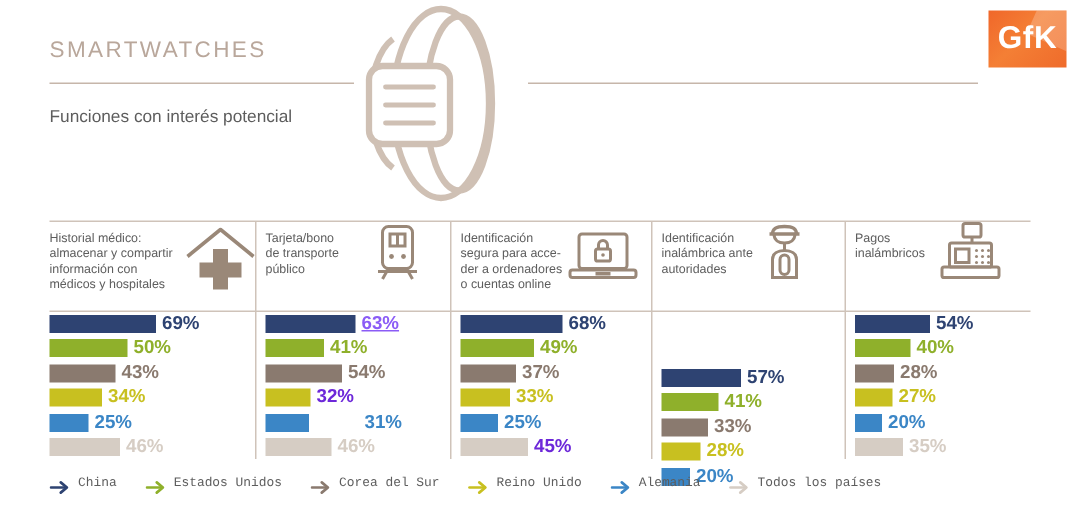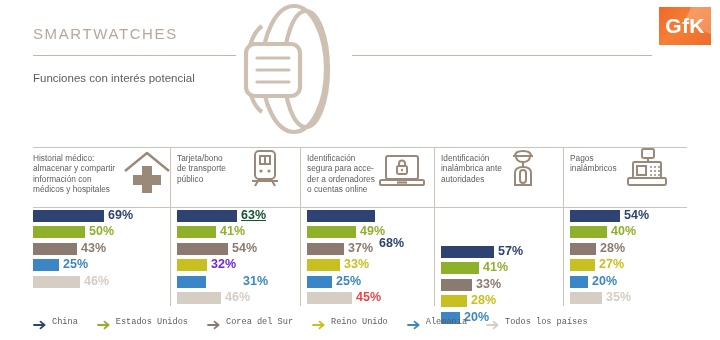--- a/index.html
+++ b/index.html
@@ -134,20 +134,24 @@
           </div>
           <div class="barrow">
             <div class="bar" style="width: 52px; background: rgb(143, 176, 43);"></div>
             <div class="val" style="left: 56px; color: rgb(143, 176, 43);">50%</div>
           </div>
           <div class="barrow">
             <div class="bar" style="width: 44px; background: rgb(138, 122, 111);"></div>
             <div class="val" style="left: 48px; color: rgb(138, 122, 111);">43%</div>
           </div>
           <div class="barrow">
+            <div class="bar" style="width: 35px; background: rgb(200, 192, 32);"></div>
+            <div class="val" style="left: 39px; color: rgb(200, 192, 32);">34%</div>
+          </div>
+          <div class="barrow">
             <div class="bar" style="width: 26px; background: rgb(59, 134, 198);"></div>
             <div class="val" style="left: 30px; color: rgb(59, 134, 198);">25%</div>
           </div>
           <div class="barrow">
             <div class="bar" style="width: 47px; background: rgb(214, 205, 196);"></div>
             <div class="val" style="left: 51px; color: rgb(214, 205, 196);">46%</div>
           </div>
         </div>
       </div>
       <div class="col" style="left: 177px; width: 123px;">
@@ -164,21 +168,21 @@
         <circle cx="18" cy="24" r="1.6" fill="#9a8878" stroke="none"></circle>
         <circle cx="26" cy="24" r="1.6" fill="#9a8878" stroke="none"></circle>
         <line x1="9" y1="34" x2="35" y2="34"></line>
         <line x1="16" y1="32" x2="12" y2="39"></line>
               <line x1="28" y1="32" x2="32" y2="39"></line>
             </svg></div>
         </div>
         <div class="bars" style="width: 123px;">
           <div class="barrow">
             <div class="bar" style="width: 60px; background: rgb(46, 67, 114);"></div>
-            <div class="val" style="left: 64px; color: #14532d; text-decoration: underline;">63%</div>
+            <div class="val" style="left: 64px; color: #8b5cf6; text-decoration: underline;">63%</div>
           </div>
           <div class="barrow">
             <div class="bar" style="width: 39px; background: rgb(143, 176, 43);"></div>
             <div class="val" style="left: 43px; color: rgb(143, 176, 43);">41%</div>
           </div>
           <div class="barrow">
             <div class="bar" style="width: 51px; background: rgb(138, 122, 111);"></div>
             <div class="val" style="left: 55px; color: rgb(138, 122, 111);">54%</div>
           </div>
           <div class="barrow">
@@ -208,41 +212,41 @@
         <rect x="3" y="29" width="44" height="5" rx="1.6"></rect>
         <line x1="20" y1="31.5" x2="30" y2="31.5" stroke-width="2.2"></line>
         <rect x="20" y="15" width="10" height="8" rx="1.4"></rect>
         <path d="M22 15v-2.6a3 3 0 0 1 6 0V15"></path>
         <circle cx="25" cy="19" r="1.2" fill="#9a8878" stroke="none"></circle>
             </svg></div>
         </div>
         <div class="bars" style="width: 127px;">
           <div class="barrow">
             <div class="bar" style="width: 68px; background: rgb(46, 67, 114);"></div>
-            <div class="val" style="left: 72px; color: rgb(46, 67, 114); margin-top: 28px;">68%</div>
+            <div class="val" style="left: 72px; color: rgb(46, 67, 114);">68%</div>
           </div>
           <div class="barrow">
             <div class="bar" style="width: 49px; background: rgb(143, 176, 43);"></div>
             <div class="val" style="left: 53px; color: rgb(143, 176, 43);">49%</div>
           </div>
           <div class="barrow">
             <div class="bar" style="width: 37px; background: rgb(138, 122, 111);"></div>
             <div class="val" style="left: 41px; color: rgb(138, 122, 111);">37%</div>
           </div>
           <div class="barrow">
             <div class="bar" style="width: 33px; background: rgb(200, 192, 32);"></div>
             <div class="val" style="left: 37px; color: rgb(200, 192, 32);">33%</div>
           </div>
           <div class="barrow">
             <div class="bar" style="width: 25px; background: rgb(59, 134, 198);"></div>
             <div class="val" style="left: 29px; color: rgb(59, 134, 198);">25%</div>
           </div>
           <div class="barrow">
             <div class="bar" style="width: 45px; background: rgb(214, 205, 196);"></div>
-            <div class="val" style="left: 49px; color: #ef4444;">45%</div>
+            <div class="val" style="left: 49px; color: #6d28d9;">45%</div>
           </div>
         </div>
       </div>
       <div class="col" style="left: 441px; width: 122px;">
         <div class="col-head">
           <div class="col-label">
             <div>Identificación</div>
             <div>inalámbrica ante</div>
             <div>autoridades</div>
           </div>

